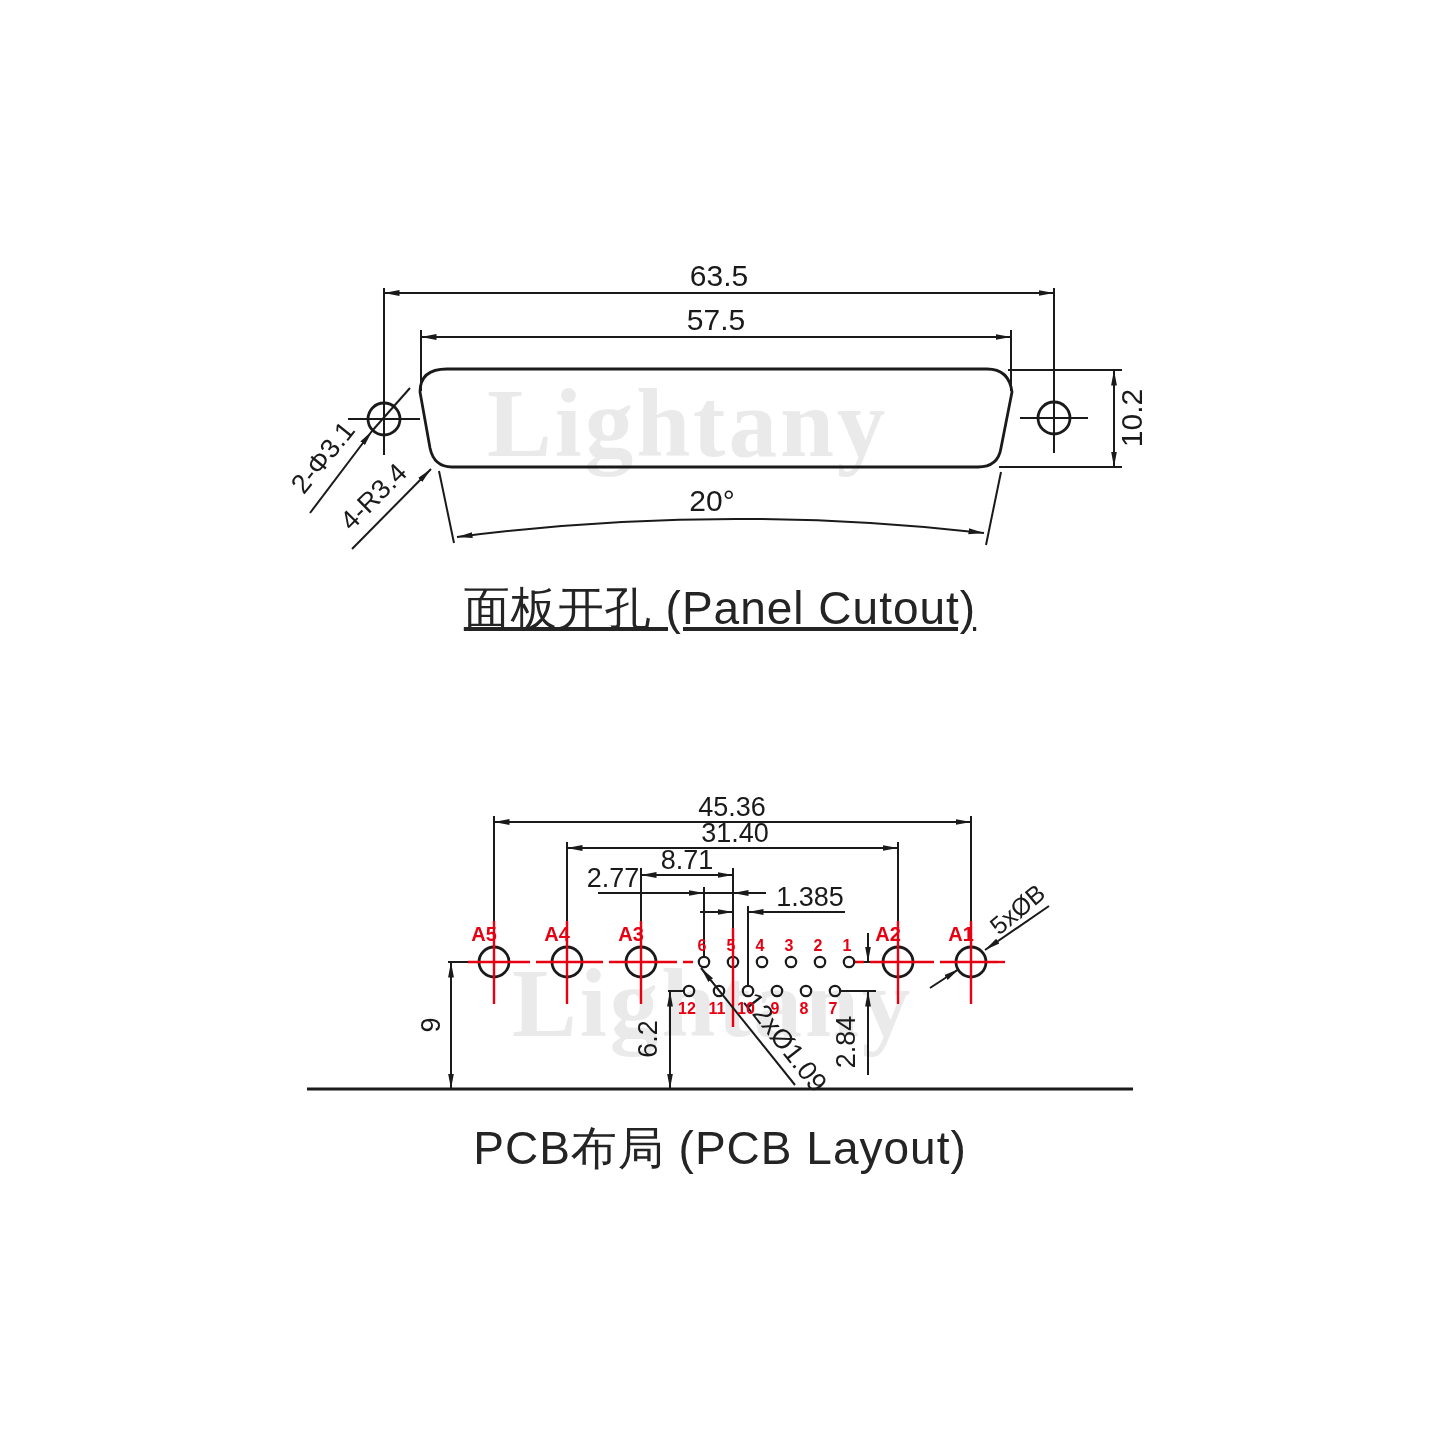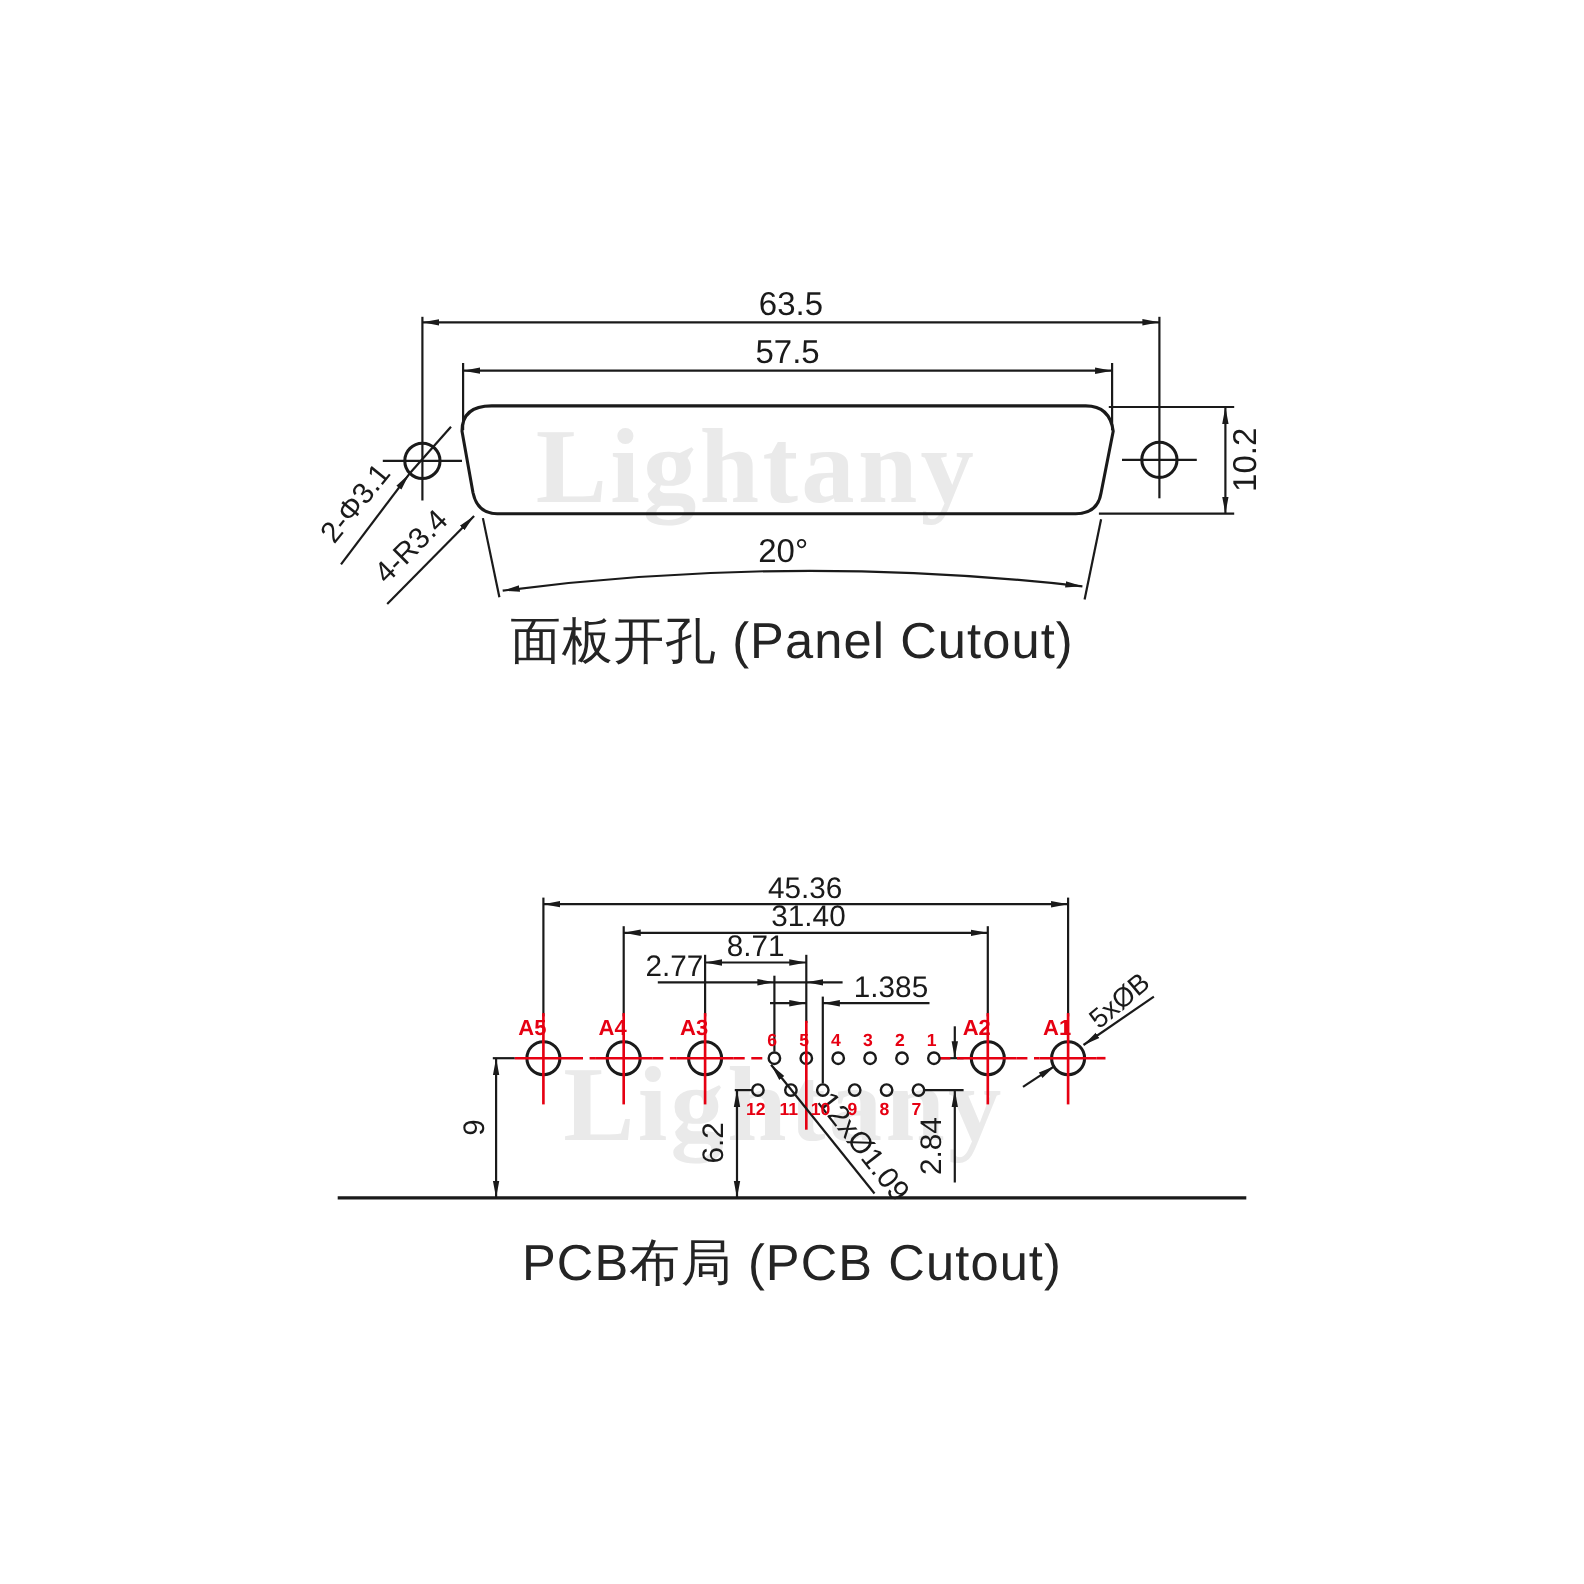--- a/index.html
+++ b/index.html
@@ -5,21 +5,21 @@
   html,body{margin:0;padding:0;background:#ffffff;}
   .canvas{position:relative;width:1440px;height:1440px;background:#ffffff;overflow:hidden;
           font-family:"Liberation Sans",sans-serif;}
   .watermark{position:absolute;color:#eaeaea;font-weight:700;font-size:97px;letter-spacing:3px;
              font-family:Liberation Serif, serif;user-select:none;}
   #wm-panel{left:487px;top:368px;}
   #wm-pcb{left:512px;top:948px;}
   .drawing-svg{position:absolute;left:0;top:0;}
   .view-title{position:absolute;left:0;width:1440px;text-align:center;color:#242424;
               font-size:46px;font-weight:500;letter-spacing:1px;}
-  #title-panel{top:552px;}
+  #title-panel{top:578px;text-decoration:underline;}
   #title-pcb{top:1118px;}
   text{font-family:"Liberation Sans",sans-serif;fill:#1a1a1a;}
   .dim{font-size:27px;}
   .dimbig{font-size:30px;}
   .pinlbl{font-size:16px;font-weight:700;fill:#e60012;}
   .coaxlbl{font-size:20px;font-weight:700;fill:#e60012;}
   .blk{stroke:#1a1a1a;fill:none;}
   .obj{stroke-width:2.8;}
   .thin{stroke-width:2;}
   .red{stroke:#e60012;stroke-width:2.4;fill:none;}
@@ -224,14 +224,14 @@
       <text class="pinlbl" x="687" y="1014" text-anchor="middle">12</text>
       <text class="pinlbl" x="717" y="1014" text-anchor="middle">11</text>
       <text class="pinlbl" x="746" y="1014" text-anchor="middle">10</text>
       <text class="pinlbl" x="775" y="1014" text-anchor="middle">9</text>
       <text class="pinlbl" x="804" y="1014" text-anchor="middle">8</text>
       <text class="pinlbl" x="833" y="1014" text-anchor="middle">7</text>
     </g>
   </svg>
 
   <div class="view-title" id="title-panel">面板开孔 (Panel Cutout)</div>
-  <div class="view-title" id="title-pcb">PCB布局 (PCB Cutout)</div>
+  <div class="view-title" id="title-pcb">PCB布局 (PCB Layout)</div>
 </div>
 
 </body></html>

